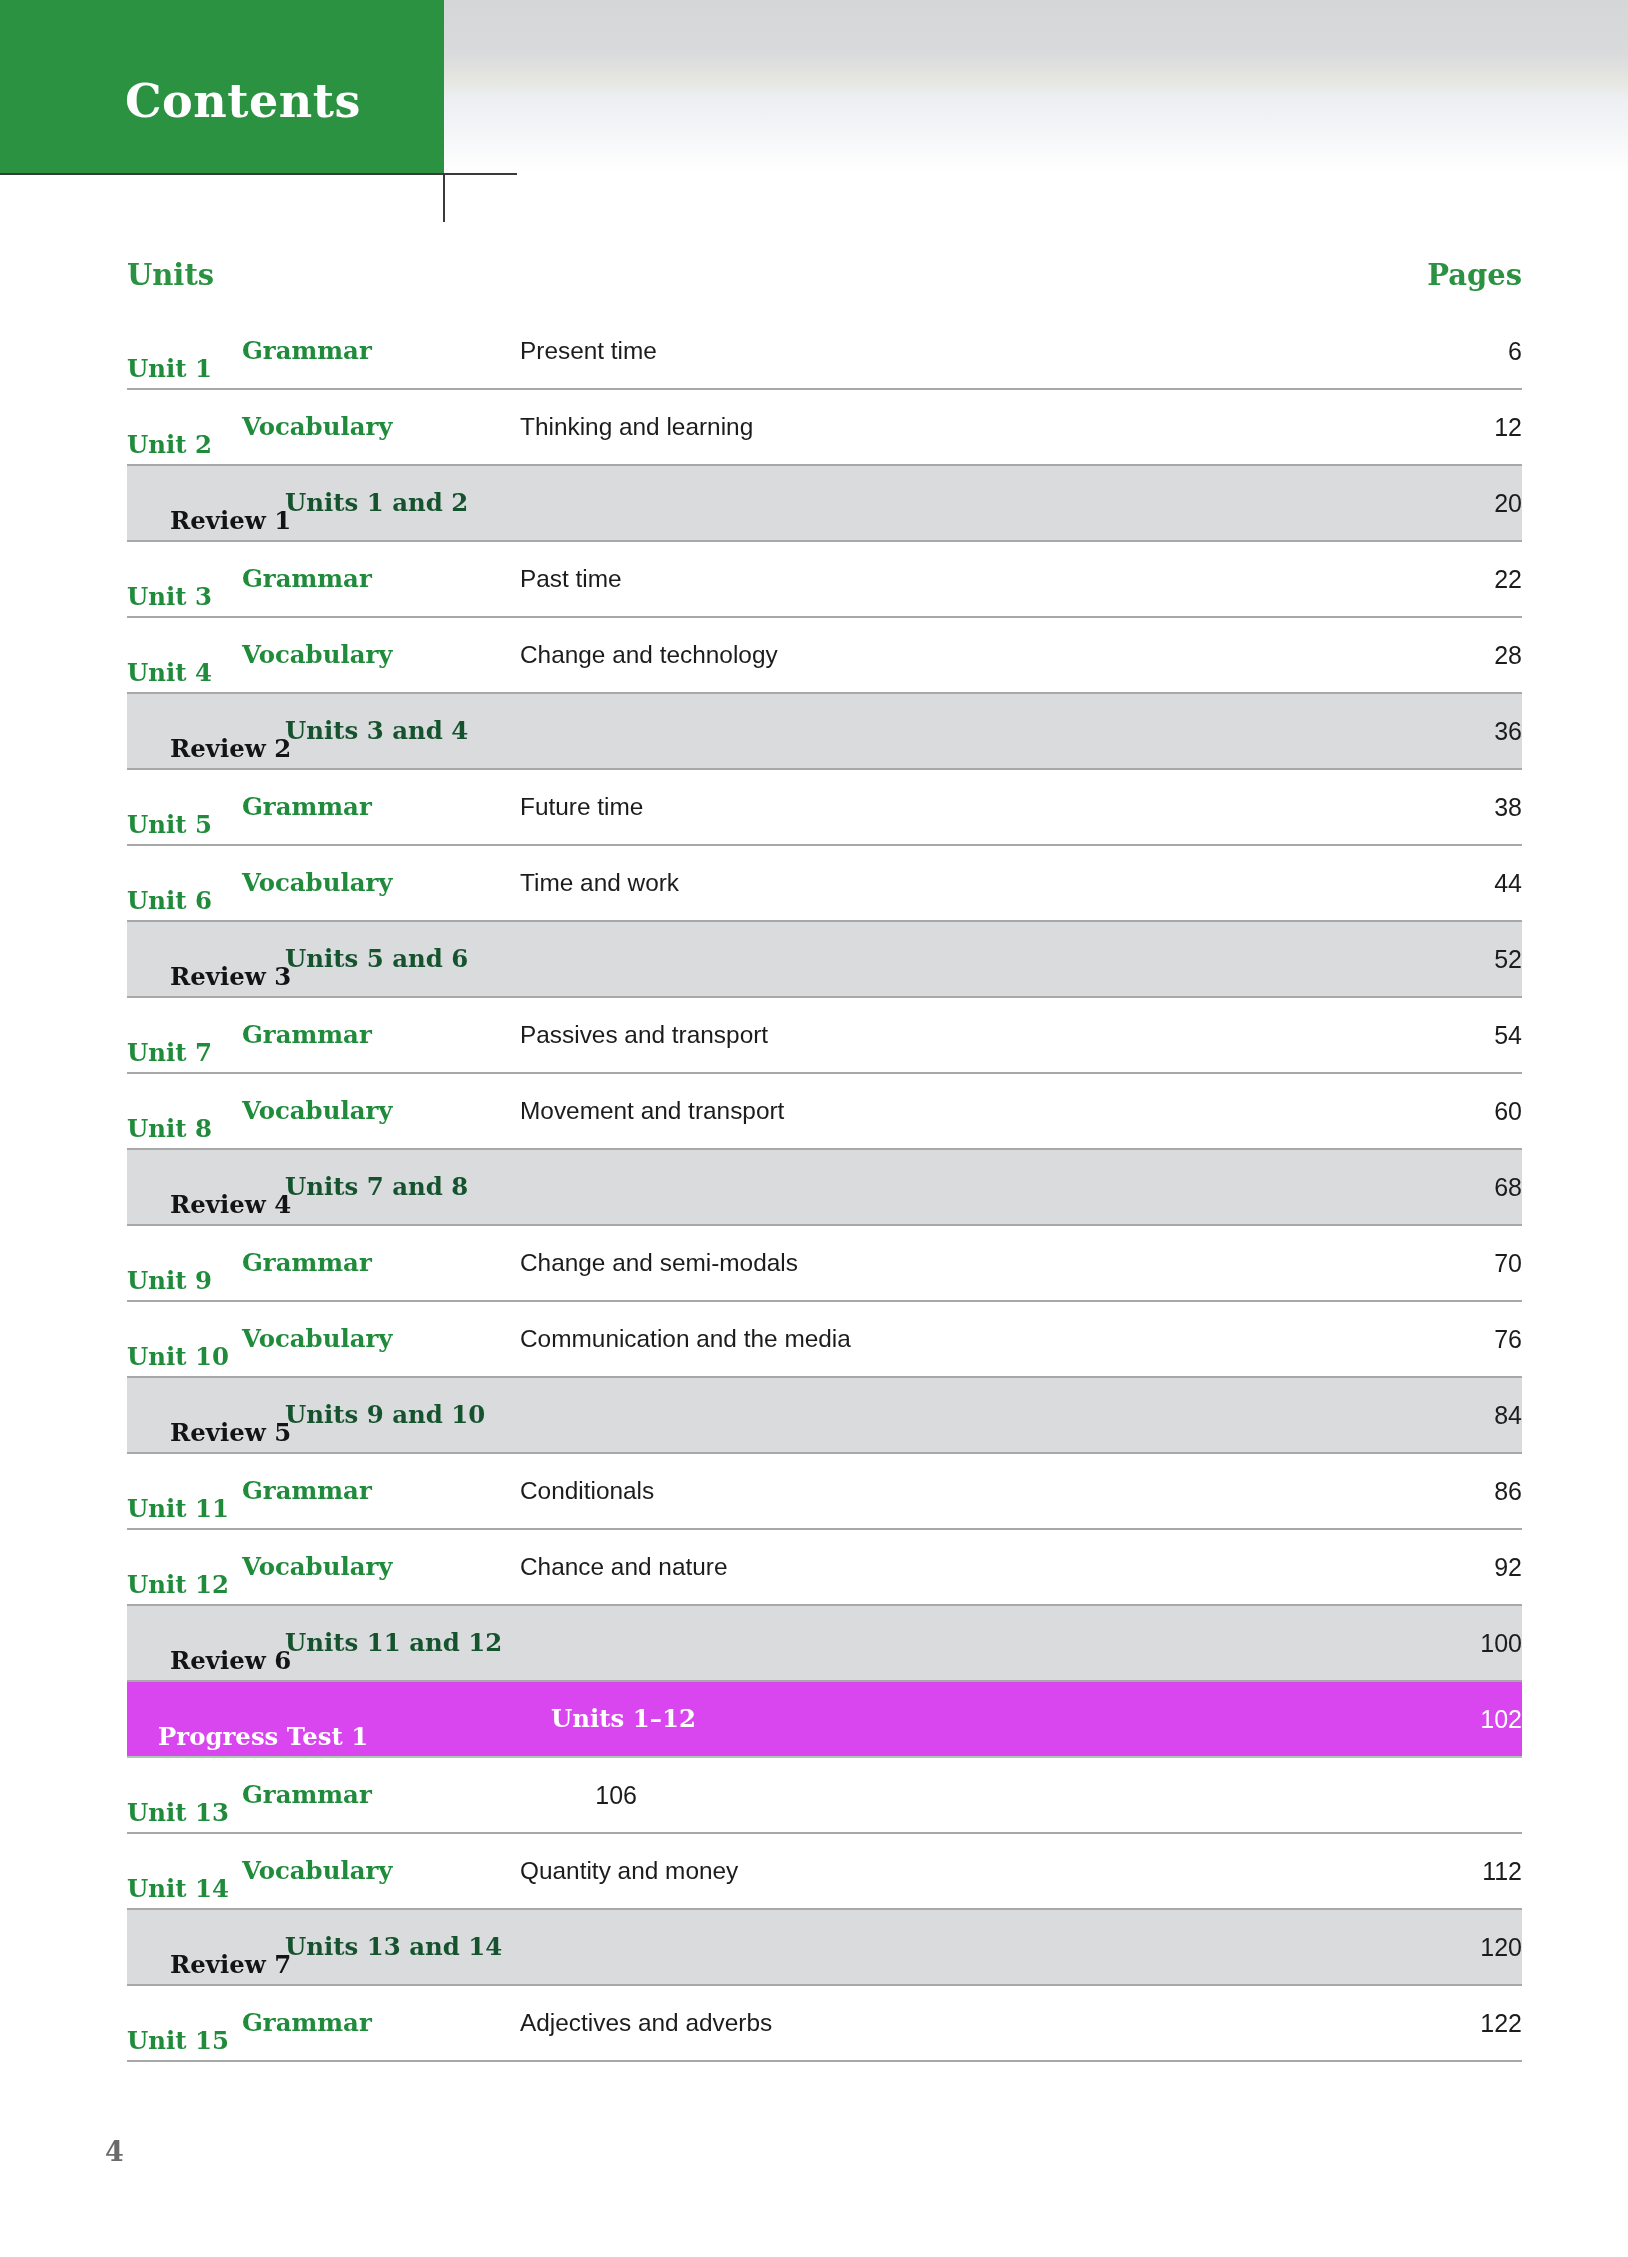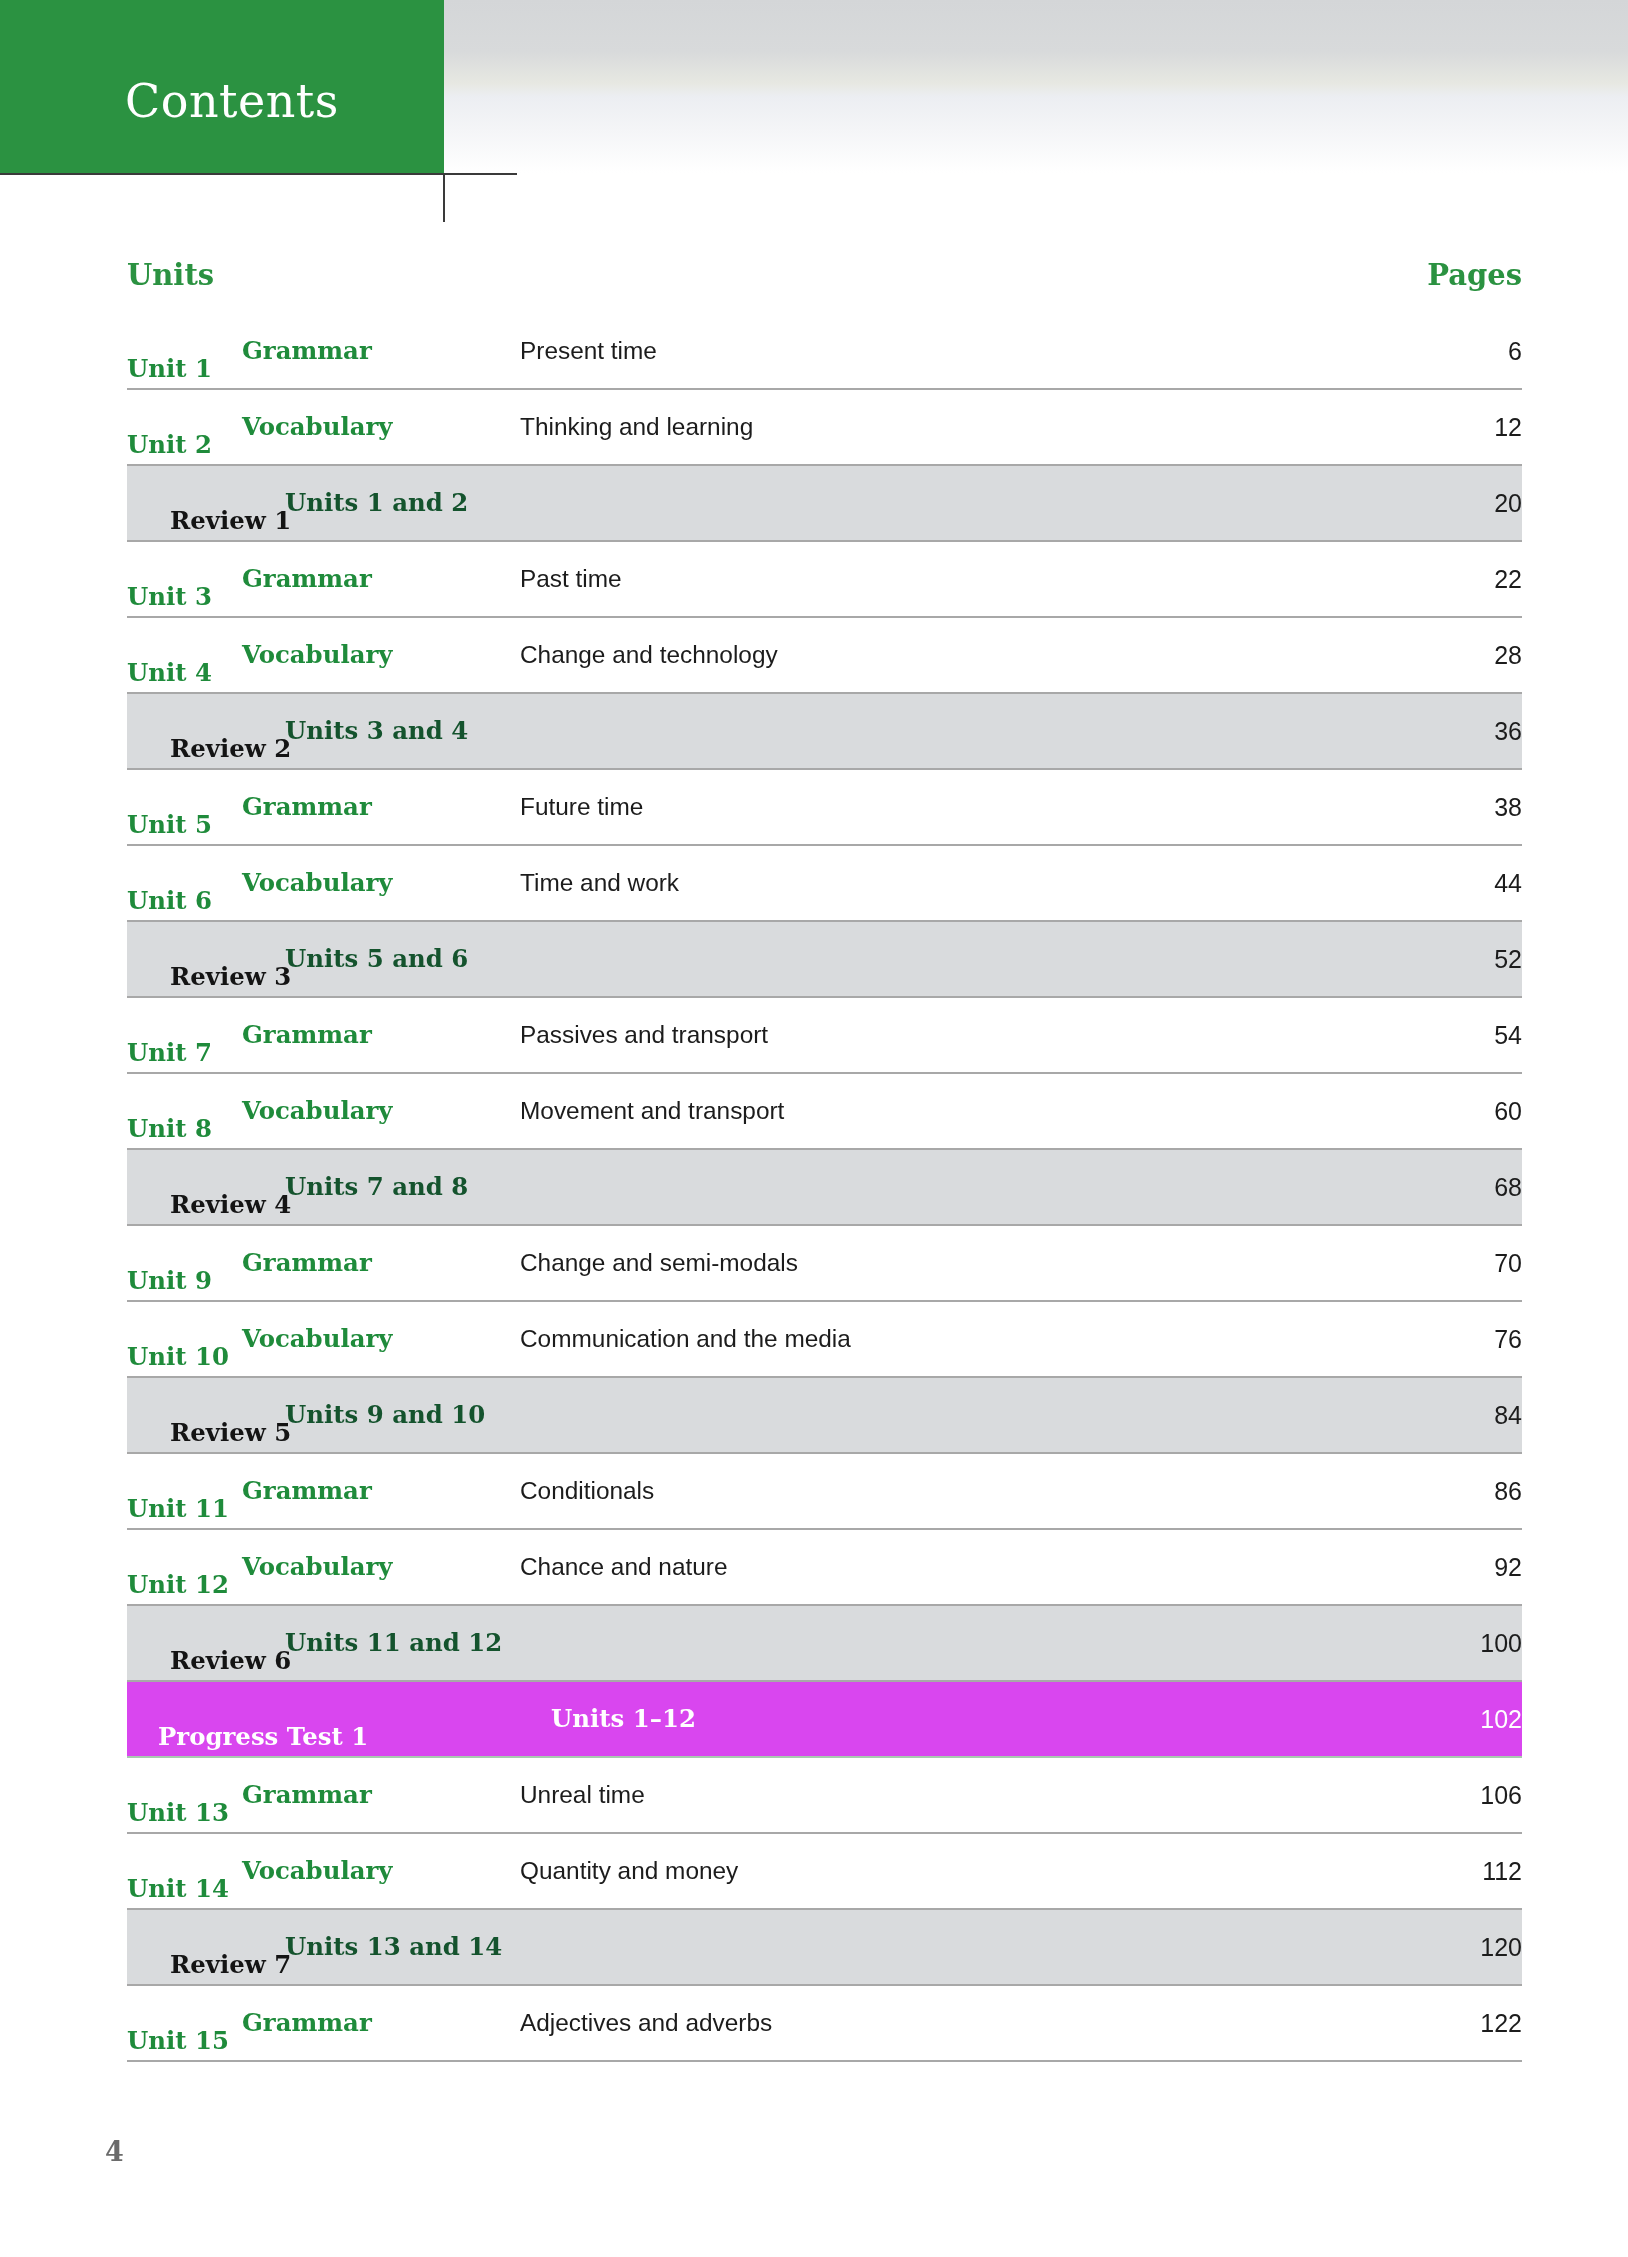--- a/index.html
+++ b/index.html
@@ -36,21 +36,21 @@
     height: 173px;
     background: #2b9241;
   }
   #banner-title {
     position: absolute;
     left: 125px;
     top: 101px;
     transform: translateY(-50%);
     color: #ffffff;
     font-family: "DejaVu Serif", serif;
-    font-weight: normal;
+    font-weight: bold;
     font-size: 46px;
     letter-spacing: 0.5px;
     line-height: 1;
     white-space: nowrap;
   }
 
   
   #crop-rule-h {
     position: absolute;
     left: 0; top: 173px;
@@ -322,21 +322,20 @@
         <div class="c-page">100</div>
       </div>
       <div class="row test">
         <div class="c-label">Progress Test 1</div>
         <div class="c-desc">Units 1–12</div>
         <div class="c-page">102</div>
       </div>
       <div class="row unit">
         <div class="c-label">Unit 13</div>
         <div class="c-cat">Grammar</div>
-        <div class="c-desc">Unreal time</div>
         <div class="c-page">106</div>
       </div>
       <div class="row unit">
         <div class="c-label">Unit 14</div>
         <div class="c-cat">Vocabulary</div>
         <div class="c-desc">Quantity and money</div>
         <div class="c-page">112</div>
       </div>
       <div class="row review">
         <div class="c-label">Review 7</div>

